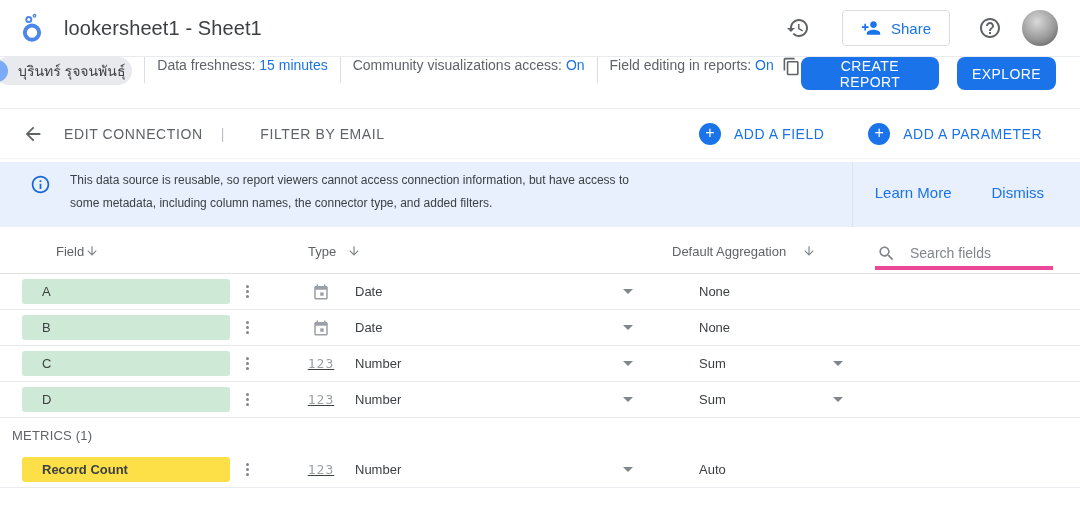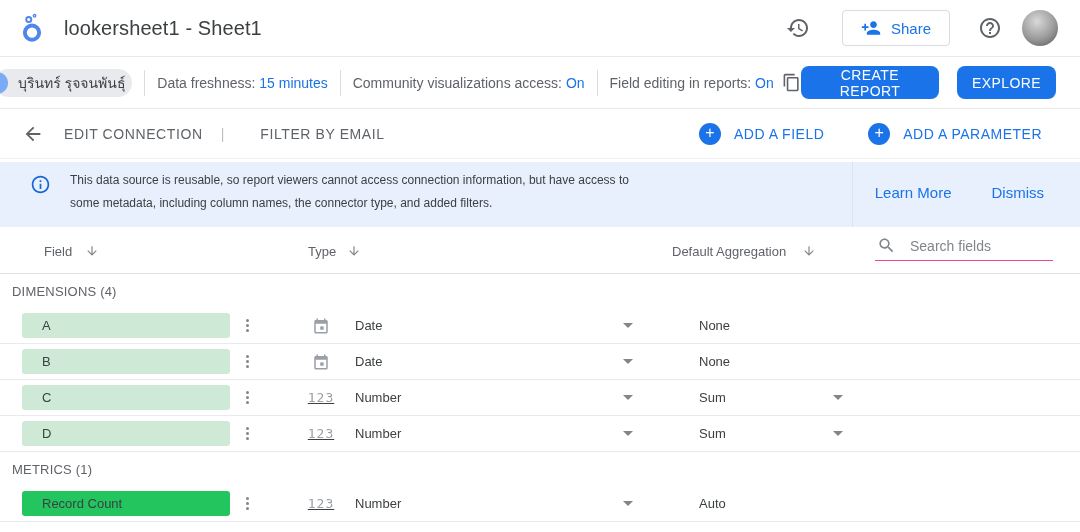--- a/index.html
+++ b/index.html
@@ -22,21 +22,21 @@
                background: #fff; border: 1px solid #dadce0; border-radius: 4px;
                color: #1a73e8; font-size: 15px; font-weight: 500; cursor: pointer;
                font-family: inherit; margin-right: 28px; }
   .share-btn .pa-icon { width: 20px; height: 20px; display: inline-flex; color: #1a73e8; }
   .help { margin-right: 20px; }
   .avatar { width: 36px; height: 36px; border-radius: 50%;
             background: radial-gradient(circle at 42% 32%, #d9d9d9, #9a9a9a 55%, #595959 95%);
             cursor: pointer; }
 
   
-  .bar2 { height: 52px; display: flex; align-items: center; border-bottom: 1px solid #e8eaed;
+  .bar2 { height: 52px; display: flex; align-items: flex-start; border-bottom: 1px solid #e8eaed;
           font-size: 14px; color: #5f6368; }
   .owner-chip { height: 28px; background: #e8eaed; border-radius: 14px; display: flex;
                 align-items: center; padding-right: 14px; overflow: hidden; margin-left: -6px;
                 color: #3c4043; white-space: nowrap; }
   .owner-avatar { width: 22px; height: 22px; border-radius: 50%; background: #7baaf7;
                   margin-left: -8px; margin-right: 10px; flex: 0 0 auto; }
   .vdiv { width: 1px; height: 26px; background: #dadce0; margin: 0 12px; }
   .stat { white-space: nowrap; }
   .stat b { color: #1a73e8; font-weight: 400; }
   .copy-icon { width: 19px; height: 19px; color: #5f6368; display: inline-flex; margin-left: 8px; cursor: pointer; }
@@ -68,22 +68,22 @@
                  width: 770px; }
   .banner-vdiv { width: 1px; align-self: stretch; background: #dadce0; margin-left: 12px; opacity: .7; }
   .banner-links { display: flex; align-items: center; gap: 40px; margin: 22px 36px 0 auto; }
   .banner-link { color: #1a73e8; font-size: 15px; font-weight: 500; cursor: pointer; white-space: nowrap; }
 
   
   .tblhead { position: relative; height: 47px; margin-top: 0; border-bottom: 1px solid #e0e0e0; }
   .th { position: absolute; top: 17px; font-size: 13px; color: #5f6368; }
   .sort-arrow { position: absolute; top: 17px; width: 14px; height: 14px; color: #80868b;
                 display: inline-flex; cursor: pointer; }
-  .search-box { position: absolute; left: 875px; bottom: 12px; width: 178px; height: 30px;
-                display: flex; align-items: center; border-bottom: 1px solid #ec4899; }
+  .search-box { position: absolute; left: 875px; bottom: 3px; width: 178px; height: 30px;
+                display: flex; align-items: center; border-bottom: 4px solid #ec4899; }
   .search-icon { width: 19px; height: 19px; color: #80868b; display: inline-flex; flex: 0 0 auto; margin-left: 2px; }
   .search-input { border: none; outline: none; background: transparent; font-size: 14px;
                   font-family: inherit; color: #3c4043; margin-left: 14px; width: 135px; }
   .search-input::placeholder { color: #80868b; }
 
   
   .sec-label { height: 34px; display: flex; align-items: center; padding-left: 12px;
                font-size: 13px; color: #5f6368; letter-spacing: .2px; }
   .frow { height: 36px; display: flex; align-items: center; border-bottom: 1px solid #e8eaed; }
   .chip { margin-left: 22px; width: 208px; height: 25px; border-radius: 3px; display: flex;
@@ -203,21 +203,21 @@
       <div>some metadata, including column names, the connector type, and added filters.</div>
     </div>
     <span class="banner-vdiv"></span>
     <div class="banner-links">
       <span class="banner-link">Learn More</span>
       <span class="banner-link">Dismiss</span>
     </div>
   </div>
 
   <div class="tblhead">
-    <span class="th" style="left:44px">Field</span>
+    <span class="th" style="left:56px">Field</span>
     <span class="sort-arrow" style="left:85px">
       <svg viewBox="0 0 24 24" fill="currentColor">
           <path d="M20 12l-1.41-1.41L13 16.17V4h-2v12.17l-5.58-5.59L4 12l8 8 8-8z"></path>
         </svg>
     </span>
     <span class="th" style="left:308px">Type</span>
     <span class="sort-arrow" style="left:347px">
       <svg viewBox="0 0 24 24" fill="currentColor">
           <path d="M20 12l-1.41-1.41L13 16.17V4h-2v12.17l-5.58-5.59L4 12l8 8 8-8z"></path>
         </svg>
@@ -233,21 +233,20 @@
         <svg viewBox="0 0 24 24" fill="currentColor">
             <path d="M15.5 14h-.79l-.28-.27C15.41 12.59 16 11.11 16 9.5 16 5.91 13.09 3 9.5 3S3 5.91 3 9.5 5.91 16 9.5 16c1.61 0 3.09-.59 4.23-1.57l.27.28v.79l5 4.99L20.49 19l-4.99-5zm-6 0C7.01 14 5 11.99 5 9.5S7.01 5 9.5 5 14 7.01 14 9.5 11.99 14 9.5 14z"></path>
           </svg>
       </span>
       <input class="search-input" type="text" placeholder="Search fields" style="">
     </div>
   </div>
 
   <div id="field-list">
       <section class="fsection">
-      <div class="sec-label">DIMENSIONS (4)</div>
       <div class="sec-rows">
           <div class="frow">
       <div class="chip" style="background: rgb(206, 234, 214);">
         <span class="chip-label">A</span>
       </div>
       <span class="dots">
               <i></i>
               <i></i>
               <i></i>
             </span>
@@ -323,21 +322,21 @@
       <span class="caret caret1"></span>
       <span class="aggtext">Sum</span>
       <span class="caret caret2"></span>
     </div>
         </div>
     </section>
       <section class="fsection">
       <div class="sec-label">METRICS (1)</div>
       <div class="sec-rows">
           <div class="frow">
-      <div class="chip" style="background: #22c55e;">
+      <div class="chip" style="background: #fde047; font-weight: bold;">
         <span class="chip-label">Record Count</span>
       </div>
       <span class="dots">
               <i></i>
               <i></i>
               <i></i>
             </span>
       <span class="ticon">
 
         <span class="num-icon">123</span>

